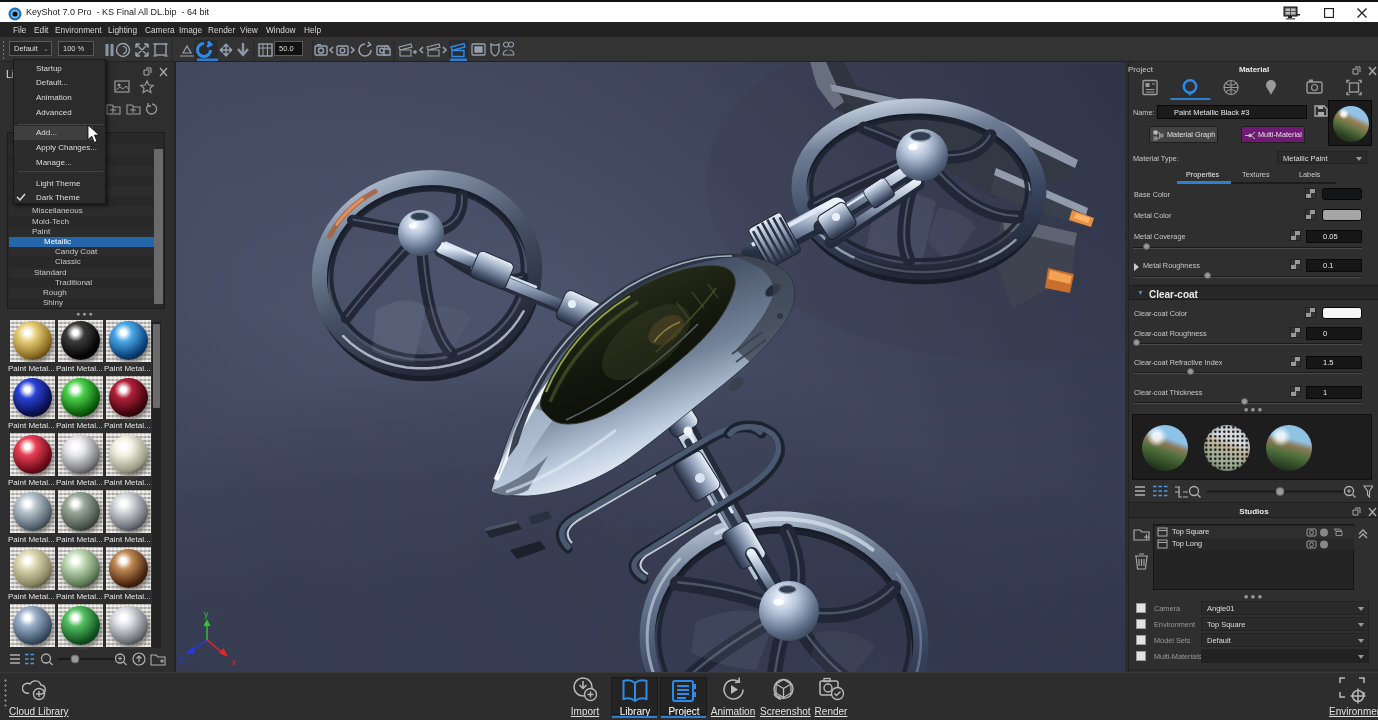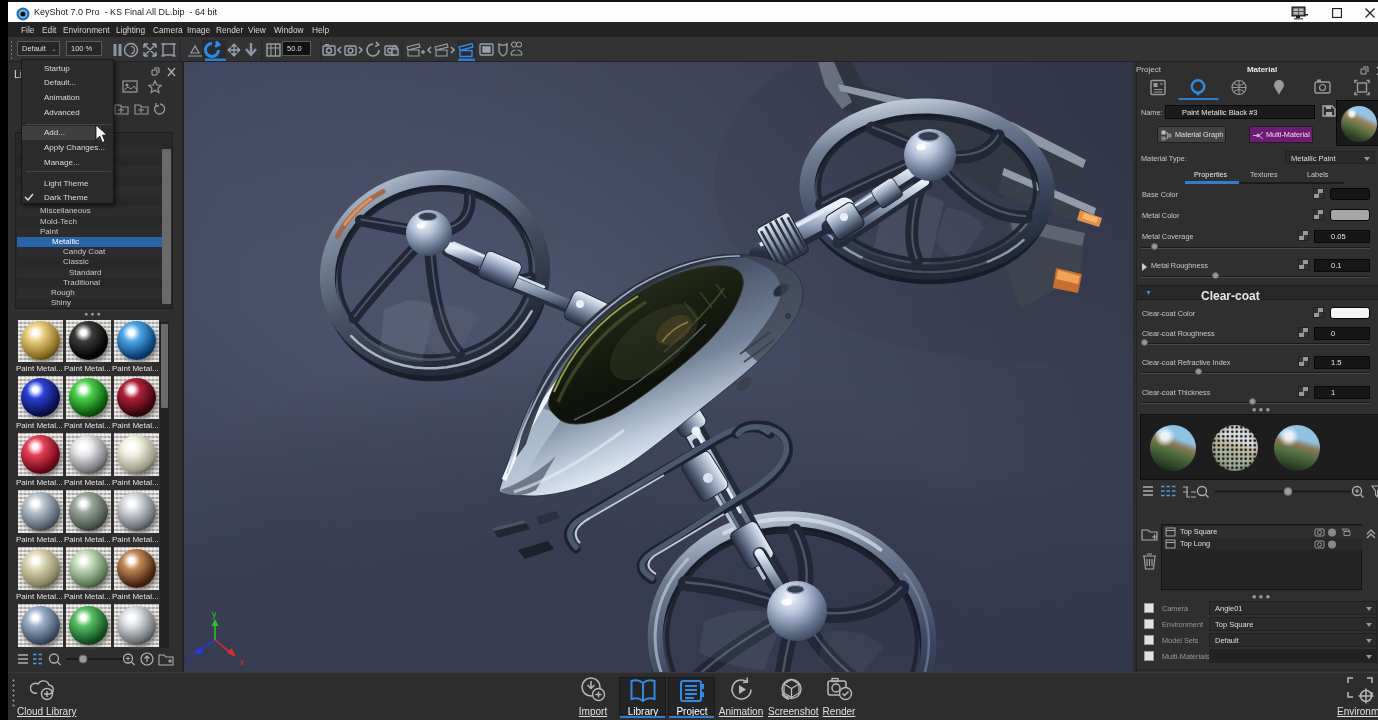--- a/index.html
+++ b/index.html
@@ -1,16 +1,16 @@
 <!DOCTYPE html>
 <html><head><meta charset="utf-8"><style>
 *{margin:0;padding:0;box-sizing:border-box;}
 html,body{width:1378px;height:720px;overflow:hidden;background:#000;}
 body{font-family:"Liberation Sans",sans-serif;font-size:8px;color:#ccc;}
-#root{position:absolute;left:8px;top:0;width:1140px;height:720px;background:#2d2d2d;}
+#root{position:absolute;left:0;top:0;width:1140px;height:720px;background:#2d2d2d;}
 .abs{position:absolute;}
 
 #titlebar{position:absolute;left:0;top:0;width:1378px;height:22px;background:#fefefe;border-top:2px solid #111;color:#111;}
 #titlebar .ttext{position:absolute;left:26px;top:5px;font-size:9px;color:#222;}
 
 #menubar{position:absolute;left:0;top:22px;width:1378px;height:15px;background:#222222;color:#d6d6d6;font-size:8.3px;}
 #menubar span{position:absolute;top:3px;padding-left:6px;}
 
 #toolbar{position:absolute;left:0;top:37px;width:1378px;height:25px;background:#333334;border-bottom:1px solid #222;}
 .tb-field{position:absolute;top:4px;height:15px;background:#262626;border:1px solid #5a5a5a;color:#ddd;font-size:7.5px;line-height:13px;padding-left:4px;}
@@ -168,21 +168,21 @@
         <div class="trow stripe" style="top:32.6px;padding-left:0px"></div>
         <div class="trow" style="top:42.8px;padding-left:0px"></div>
         <div class="trow stripe" style="top:53.0px;padding-left:0px"></div>
         <div class="trow" style="top:63.2px;padding-left:0px"></div>
         <div class="trow stripe" style="top:73.4px;padding-left:23px">Miscellaneous</div>
         <div class="trow" style="top:83.6px;padding-left:23px">Mold-Tech</div>
         <div class="trow stripe" style="top:93.8px;padding-left:23px">Paint</div>
         <div class="trow" style="top:104.0px;background:#2566ab;color:#fff;padding-left:35px">Metallic</div>
         <div class="trow stripe" style="top:114.2px;padding-left:46px">Candy Coat</div>
         <div class="trow" style="top:124.4px;padding-left:46px">Classic</div>
-        <div class="trow stripe" style="top:134.6px;padding-left:52px">Standard</div>
+        <div class="trow stripe" style="top:134.6px;padding-left:25px">Standard</div>
         <div class="trow" style="top:144.8px;padding-left:46px">Traditional</div>
         <div class="trow stripe" style="top:155.0px;padding-left:34px">Rough</div>
         <div class="trow" style="top:165.2px;padding-left:34px">Shiny</div>
         <div style="position:absolute;right:1px;top:16px;width:9px;height:155px;background:#6a6a6a;border-radius:1px;"></div>
       </div>
   <div class="abs" style="left:76px;top:248px;color:#999;font-size:7px;letter-spacing:2px;">●●●</div>
   <div id="thumbs">
         <div class="tile" style="left:4px;top:-1px;background-color:#cfccc8;background-image:repeating-linear-gradient(0deg,rgba(255,255,255,0.55) 0 2px,rgba(120,115,108,0.25) 2px 4px),repeating-linear-gradient(90deg,rgba(255,255,255,0.35) 0 2px,rgba(120,115,108,0.2) 2px 4px);">
       <div class="sph" style="background:radial-gradient(circle at 37% 30%,#ffffff 0 7%,#e8cf7a 24%,#8a6a1e 66%,#0a0a0a 96%);box-shadow:2px 3px 4px rgba(90,88,84,0.7);"></div>
         </div>
@@ -629,21 +629,21 @@
   <div class="knob" style="left:14px;top:181px;"></div>
   <div class="rp-label" style="left:14px;top:199px;">Metal Roughness</div>
   <div class="abs" style="left:5px;top:201px;width:0;height:0;border-top:4px solid transparent;border-bottom:4px solid transparent;border-left:5px solid #ccc;"></div>
   <div class="checker" style="left:161px;top:197px;"></div>
   <div class="rp-field" style="left:177px;top:197px;width:56px;">0.1</div>
   <div class="slider" style="left:4px;top:214px;width:229px;"></div>
   <div class="knob" style="left:75px;top:210px;"></div>
 
   <div class="abs" style="left:0;top:223px;width:250px;height:15px;background:#272727;border-top:1px solid #1c1c1c;border-bottom:1px solid #1c1c1c;">
     <span style="position:absolute;left:8px;top:3px;color:#3b8de0;font-size:7px;">▼</span>
-    <span style="position:absolute;left:20px;top:3px;color:#e8e8e8;font-weight:bold;font-size:12px;margin-left:44px;">Clear-coat</span>
+    <span style="position:absolute;left:20px;top:3px;color:#e8e8e8;font-weight:bold;font-size:10px;">Clear-coat</span>
   </div>
   <div class="rp-label" style="left:5px;top:247px;">Clear-coat Color</div>
   <div class="checker" style="left:176px;top:245px;"></div>
   <div class="abs" style="left:193px;top:245px;width:40px;height:12px;background:#f5f5f5;border:1px solid #060606;border-radius:3px;"></div>
   <div class="rp-label" style="left:5px;top:267px;">Clear-coat Roughness</div>
   <div class="checker" style="left:161px;top:265px;"></div>
   <div class="rp-field" style="left:177px;top:265px;width:56px;">0</div>
   <div class="slider" style="left:4px;top:281px;width:229px;"></div>
   <div class="knob" style="left:4px;top:277px;"></div>
   <div class="rp-label" style="left:5px;top:296px;">Clear-coat Refractive Index</div>
@@ -673,20 +673,27 @@
       <circle cx="61" cy="7" r="4.5" stroke-width="1.3"></circle>
           <path d="M64.5 10.5 l3 3" stroke-width="1.3"></path>
       <path d="M74 7.5 h136" stroke="#1a1a1a" stroke-width="2"></path>
       <circle cx="147" cy="7.5" r="4" fill="#9a9a9a" stroke="#666"></circle>
       <circle cx="216" cy="7" r="4.5" stroke-width="1.3"></circle>
           <path d="M219.5 10.5 l3 3" stroke-width="1.3"></path>
           <path d="M214 7 h4 M216 5 v4" stroke-width="1"></path>
       <path d="M231 2 h9 l-3.5 5 v6 l-2 -2 v-4 z" stroke-width="1.1"></path>
     </g>
   </svg>
+  <div class="abs" style="left:0;top:440px;width:250px;height:16px;background:#2a2a2a;border-top:1px solid #1e1e1e;border-bottom:1px solid #1e1e1e;">
+    <span style="position:absolute;left:0;top:4px;width:100%;text-align:center;color:#e8e8e8;font-weight:bold;font-size:8px;">Studios</span>
+    <svg class="abs" style="left:222px;top:4px" width="26" height="10" viewBox="0 0 26 10">
+          <path d="M2 3 h5 v5 h-5 z M4 1 h5 v5" fill="none" stroke="#aaa"></path>
+          <path d="M18 1 L25 9 M25 1 L18 9" stroke="#aaa" stroke-width="1.4"></path>
+        </svg>
+  </div>
   <svg class="abs" style="left:4px;top:464px" width="18" height="50" viewBox="0 0 18 50">
     <g stroke="#a9a9a9" fill="none" stroke-width="1.2">
       <path d="M1 4 h6 l2 2 h7 v8 h-15 z"></path>
           <path d="M11 11 h5 M13.5 8.5 v5"></path>
       <path d="M3 30 h11 l-1.5 13 h-8 z M2 30 h13 M6 28 h5 M6 33 v7 M8.5 33 v7 M11 33 v7" stroke-width="1.1"></path>
     </g>
   </svg>
   <div class="abs" style="left:24px;top:462px;width:201px;height:66px;background:#242424;border:1px solid #151515;">
     <div class="abs" style="left:1px;top:1px;width:199px;height:12px;background:#2e2e2e;"></div>
     <div class="abs" style="left:1px;top:13px;width:199px;height:12px;background:#282828;"></div>

